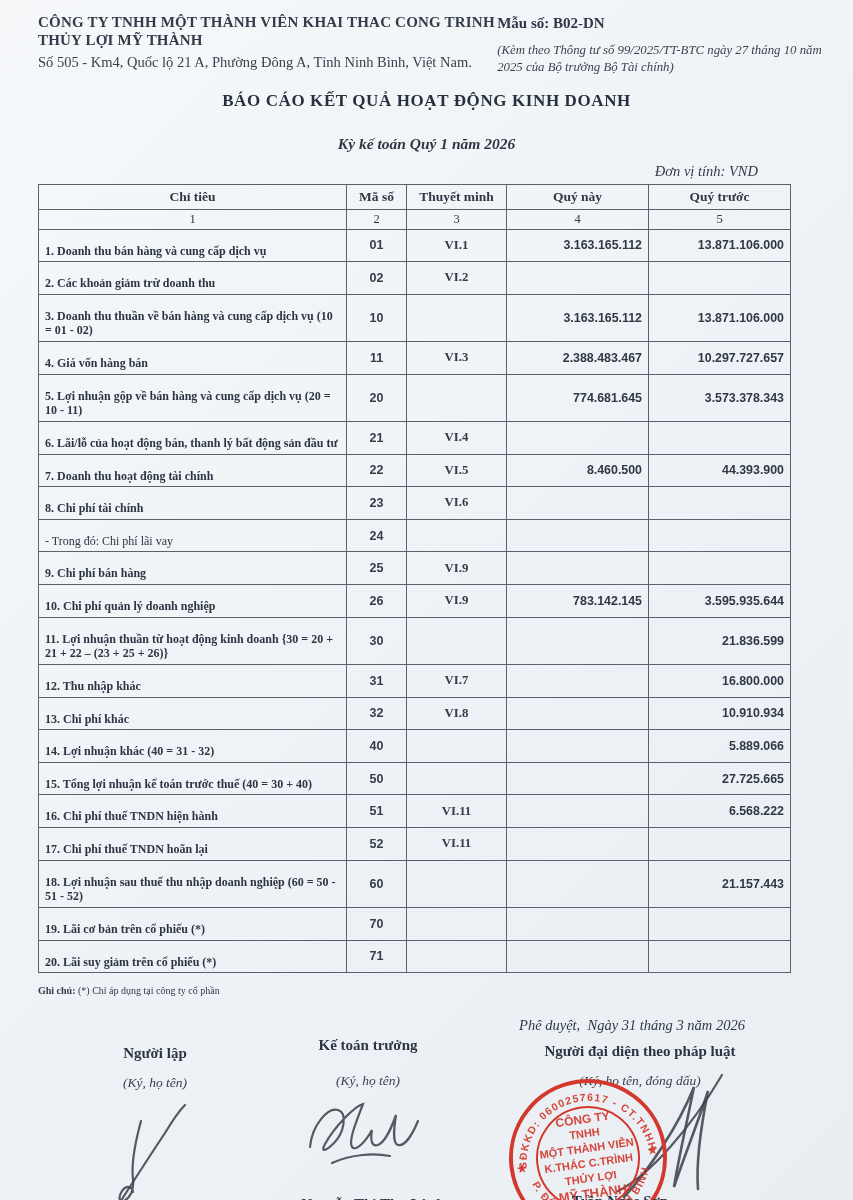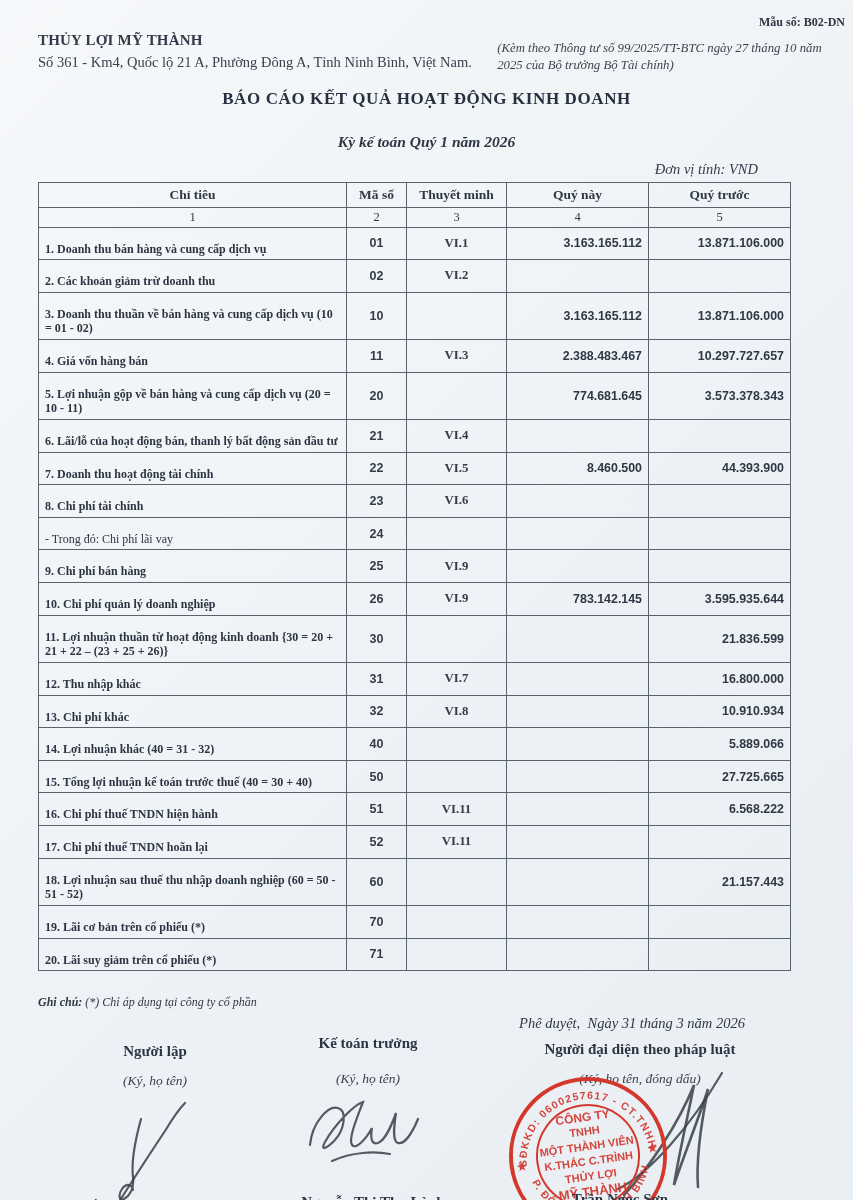--- a/index.html
+++ b/index.html
@@ -9,39 +9,39 @@
     position:relative; width:853px; height:1200px; overflow:hidden;
     background:linear-gradient(135deg,#f6f8fa 0%,#eef2f6 55%,#e9eef3 100%);
     color:#2b3442;
   }
   
   .hdr { display:flex; justify-content:space-between; padding:13px 8px 0 38px; }
   .hdr-left { width:462px; }
   .company { font-weight:bold; font-size:15px; letter-spacing:.2px; line-height:1.22; color:#323b49; }
   .address { font-size:14.5px; margin-top:3px; line-height:1.3; color:#39414e; width:450px; }
   .hdr-right { width:350px; padding-top:2px; }
-  .form-no { font-weight:bold; font-size:12px; text-align:right; color:#2e3745; }
+  .form-no { font-weight:bold; font-size:15px; text-align:left; color:#2e3745; }
   .form-note { font-style:italic; font-size:12.8px; margin-top:10px; line-height:1.35; color:#3a434f; }
   
   .title { text-align:center; font-weight:bold; font-size:17px; letter-spacing:.6px; margin-top:14px; color:#26303e; }
   .subtitle { text-align:center; font-weight:bold; font-style:italic; font-size:15.5px; margin-top:24px; color:#2d3643; }
   .unit { text-align:right; font-style:italic; font-size:14.5px; margin:10px 95px 4px 0; color:#333c49; }
   
   table { border-collapse:collapse; margin-left:38px; width:752px; table-layout:fixed; }
   th,td { border:1px solid #59636e; vertical-align:middle; }
   thead th { font-size:13.5px; font-weight:bold; padding:4px 3px; color:#2e3744; }
   thead .num-row th { font-weight:normal; font-size:12.5px; padding:2px; }
   td.c-label { font-weight:bold; font-size:12px; line-height:1.22; padding:14px 4px 3px 6px; color:#2c3543; }
   td.c-label.plain { font-weight:normal; }
   td.c-code { text-align:center; font-family:"Liberation Sans",sans-serif; font-size:12.5px; font-weight:600; color:#333c48; }
   td.c-note { text-align:center; font-size:12.8px; font-weight:600; color:#333c48; }
   td.c-num { text-align:right; font-family:"Liberation Sans",sans-serif; font-size:12.4px; font-weight:600; padding:3px 6px 3px 2px; color:#2f3845; }
   
   .footer { position:relative; height:374px; margin-top:8px; font-size:14px; }
-  .ghi-chu { position:absolute; left:38px; top:16px; font-size:12px; font-style:italic; color:#303946; }
+  .ghi-chu { position:absolute; left:38px; top:4px; font-size:10px; color:#303946; }
   .ghi-chu b { font-weight:bold; }
   .approve { position:absolute; left:462px; top:36px; width:340px; text-align:center; font-style:italic; font-size:14.5px; white-space:pre-wrap; color:#2f3845; }
   .sig-title { position:absolute; font-weight:bold; font-size:15px; text-align:center; color:#2c3543; }
   .sig-sub { position:absolute; font-style:italic; font-size:13.5px; text-align:center; color:#39414e; }
   .sig-name { position:absolute; font-weight:bold; font-size:15px; text-align:center; color:#2c3543; }
   .scribble { position:absolute; }
   .scribble path { fill:none; stroke:#3a4048; stroke-width:2.2; stroke-linecap:round; opacity:.85; }
   .stamp { position:absolute; left:503px; top:92px; transform:rotate(-8deg); }
   .stamp circle { fill:none; stroke:#d4382d; }
   .stamp text { fill:#d4382d; font-family:"Liberation Sans",sans-serif; font-weight:bold; opacity:.93; }
@@ -49,24 +49,24 @@
   .page-num { position:absolute; left:755px; top:316px; font-size:12px; color:#7d8590; }
 </style>
 </head>
 <body>
 
 <div class="page">
 
   <div class="hdr">
     <div class="hdr-left">
       <div class="company">
-        <br>
+        <span>CÔNG TY TNHH MỘT THÀNH VIÊN KHAI THAC CONG TRINH</span><br>
         <span>THỦY LỢI MỸ THÀNH</span>
       </div>
-      <div class="address">Số 361 - Km4, Quốc lộ 21 A, Phường Đông A, Tỉnh Ninh Bình, Việt Nam.</div>
+      <div class="address">Số 505 - Km4, Quốc lộ 21 A, Phường Đông A, Tỉnh Ninh Bình, Việt Nam.</div>
     </div>
     <div class="hdr-right">
       <div class="form-no">Mẫu số: B02-DN</div>
       <div class="form-note">(Kèm theo Thông tư số 99/2025/TT-BTC ngày 27 tháng 10 năm 2025 của Bộ trưởng Bộ Tài chính)</div>
     </div>
   </div>
 
   <div class="title">BÁO CÁO KẾT QUẢ HOẠT ĐỘNG KINH DOANH</div>
   <div class="subtitle">Kỳ kế toán Quý 1 năm 2026</div>
   <div class="unit">Đơn vị tính: VND</div>

